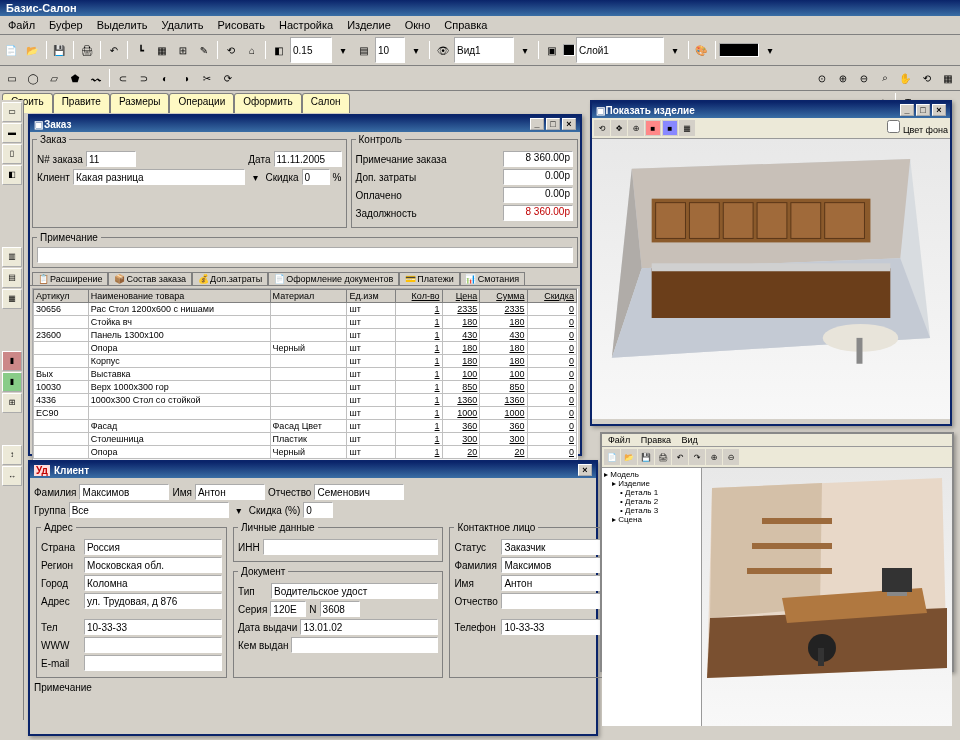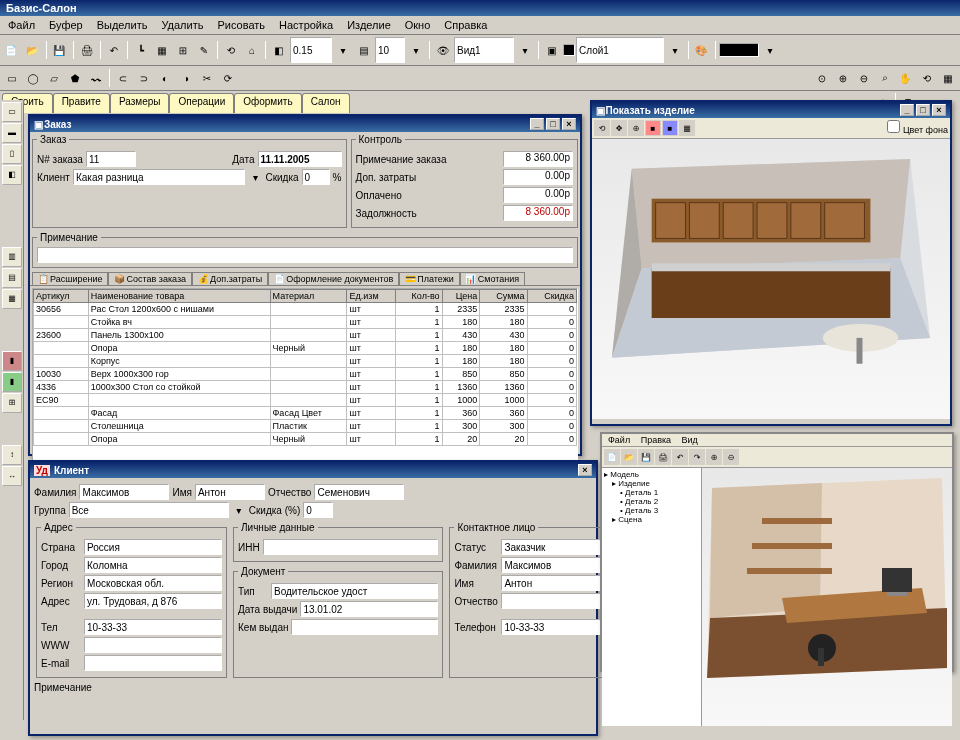--- a/index.html
+++ b/index.html
@@ -16,21 +16,21 @@
 .window { position: absolute; border: 2px solid #0a246a; background: #d4d0c8; box-shadow: 2px 2px 4px rgba(0,0,0,0.3); }
 .win-title { background: linear-gradient(#0a246a, #3a6ea5); color: #fff; padding: 2px 4px; font-size: 10px; font-weight: bold; display: flex; align-items: center; }
 .win-title .sp { flex: 1; }
 .win-close { width: 14px; height: 12px; background: #d4d0c8; color: #000; font-size: 9px; text-align: center; line-height: 10px; border: 1px outset #fff; margin-left: 2px; }
 .frow { display: flex; align-items: center; gap: 3px; margin: 2px 0; font-size: 10px; }
 .frow label { white-space: nowrap; }
 .finput { border: 1px inset #fff; background: #fff; height: 16px; padding: 0 2px; font-size: 10px; flex: 1; min-width: 0; }
 .tbl { width: 100%; border-collapse: collapse; font-size: 9px; background: #fff; }
 .tbl th { background: #d4d0c8; border: 1px solid #808080; padding: 1px 2px; font-weight: normal; text-align: left; }
 .tbl td { border: 1px solid #c0c0c0; padding: 1px 2px; text-align: left; }
-.tbl td.r, .tbl th.r { text-align: right; }
+.tbl td.r, .tbl th.r { text-align: right; text-decoration: underline; }
 .left-dock { position: absolute; left: 0; top: 100px; width: 24px; height: 620px; background: #d4d0c8; border-right: 1px solid #808080; display: flex; flex-direction: column; gap: 1px; padding: 2px; }
 .dock-btn { width: 20px; height: 20px; border: 1px outset #fff; background: #ece9d8; font-size: 8px; text-align: center; line-height: 18px; }
 .viewport { background: linear-gradient(#e8e8e8, #f8f8f8); position: relative; overflow: hidden; }
 .room3d { position: absolute; inset: 0; }
 .subtabstrip { display: flex; font-size: 9px; background: #d4d0c8; border-bottom: 1px solid #808080; padding: 2px 2px 0 2px; }
 .subtab { padding: 1px 5px; border: 1px solid #808080; border-bottom: none; background: #d4d0c8; display: flex; align-items: center; gap: 2px; }
 .ico { width: 10px; height: 10px; display: inline-block; }
 .redtxt { color: #c00000; }
 fieldset { border: 1px solid #808080; padding: 4px; margin: 2px; }
 legend { font-size: 10px; padding: 0 3px; }
@@ -163,21 +163,21 @@
     <span class="win-close">×</span>
   </div>
   <div style="display:flex">
     <fieldset style="flex:1.4">
       <legend>Заказ</legend>
       <div class="frow">
         <label>N# заказа</label>
         <input class="finput" style="width: 50px; flex: 0 0 auto;" value="11">
         <span style="flex:1"></span>
         <label>Дата</label>
-        <input class="finput" style="width: 84px; flex: 0 0 auto; font-weight: bold;" value="11.11.2005">
+        <input class="finput" style="width: 68px; flex: 0 0 auto;" value="11.11.2005">
       </div>
       <div class="frow">
         <label>Клиент</label>
         <input class="finput" value="Какая разница" style="">
         <span class="tb-btn" style="width:14px;height:14px">▾</span>
         <label>Скидка</label>
         <input class="finput" style="width: 28px; flex: 0 0 auto;" value="0">
         <span>%</span>
       </div>
     </fieldset>
@@ -289,20 +289,30 @@
             <td></td>
             <td>Корпус</td>
             <td></td>
             <td>шт</td>
             <td class="r">1</td>
             <td class="r">180</td>
             <td class="r">180</td>
             <td class="r">0</td>
           </tr>
           <tr>
+            <td>Вых</td>
+            <td>Выставка</td>
+            <td></td>
+            <td>шт</td>
+            <td class="r">1</td>
+            <td class="r">100</td>
+            <td class="r">100</td>
+            <td class="r">0</td>
+          </tr>
+          <tr>
             <td>10030</td>
             <td>Верх 1000х300 гор</td>
             <td></td>
             <td>шт</td>
             <td class="r">1</td>
             <td class="r">850</td>
             <td class="r">850</td>
             <td class="r">0</td>
           </tr>
           <tr>
@@ -385,26 +395,26 @@
       <input class="finput" style="width: 30px; flex: 0 0 auto;" value="0">
     </div>
     <div style="display:flex;gap:2px">
       <fieldset style="flex:1.2">
         <legend>Адрес</legend>
         <div class="frow">
             <label style="width:40px">Страна</label>
             <input class="finput" value="Россия" style="">
           </div>
         <div class="frow">
+            <label style="width:40px">Регион</label>
+            <input class="finput" value="Московская обл." style="">
+          </div>
+        <div class="frow">
             <label style="width:40px">Город</label>
             <input class="finput" value="Коломна" style="">
-          </div>
-        <div class="frow">
-            <label style="width:40px">Регион</label>
-            <input class="finput" value="Московская обл." style="">
           </div>
         <div class="frow">
             <label style="width:40px">Адрес</label>
             <input class="finput" value="ул. Трудовая, д 876" style="">
           </div>
         <div style="height:6px"></div>
         <div class="frow">
             <label style="width:40px">Тел</label>
             <input class="finput" value="10-33-33" style="">
           </div>
@@ -425,20 +435,26 @@
               <input class="finput" value="" style="">
             </div>
         </fieldset>
         <fieldset style="flex:1">
           <legend>Документ</legend>
           <div class="frow">
               <label style="width:30px">Тип</label>
               <input class="finput" value="Водительское удост" style="">
             </div>
           <div class="frow">
+            <label>Серия</label>
+            <input class="finput" style="width: 36px; flex: 0 0 auto;" value="120Е">
+            <label>N</label>
+            <input class="finput" style="width: 40px; flex: 0 0 auto;" value="3608">
+          </div>
+          <div class="frow">
               <label>Дата выдачи</label>
               <input class="finput" value="13.01.02" style="">
             </div>
           <div class="frow">
               <label>Кем выдан</label>
               <input class="finput" style="">
             </div>
         </fieldset>
       </div>
       <fieldset style="flex:1">

